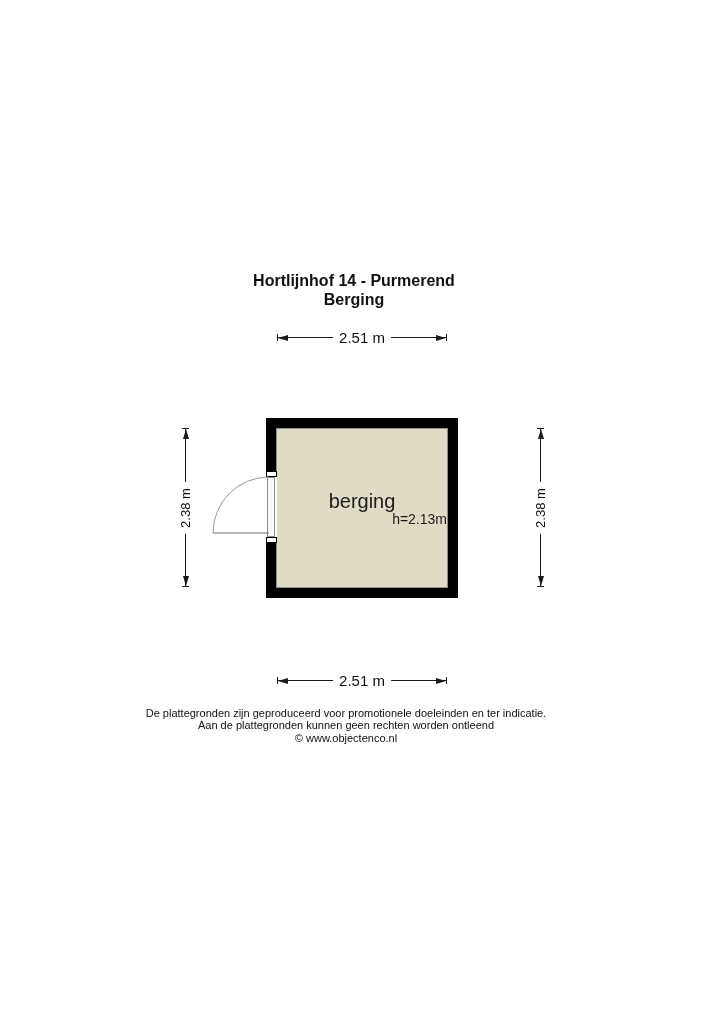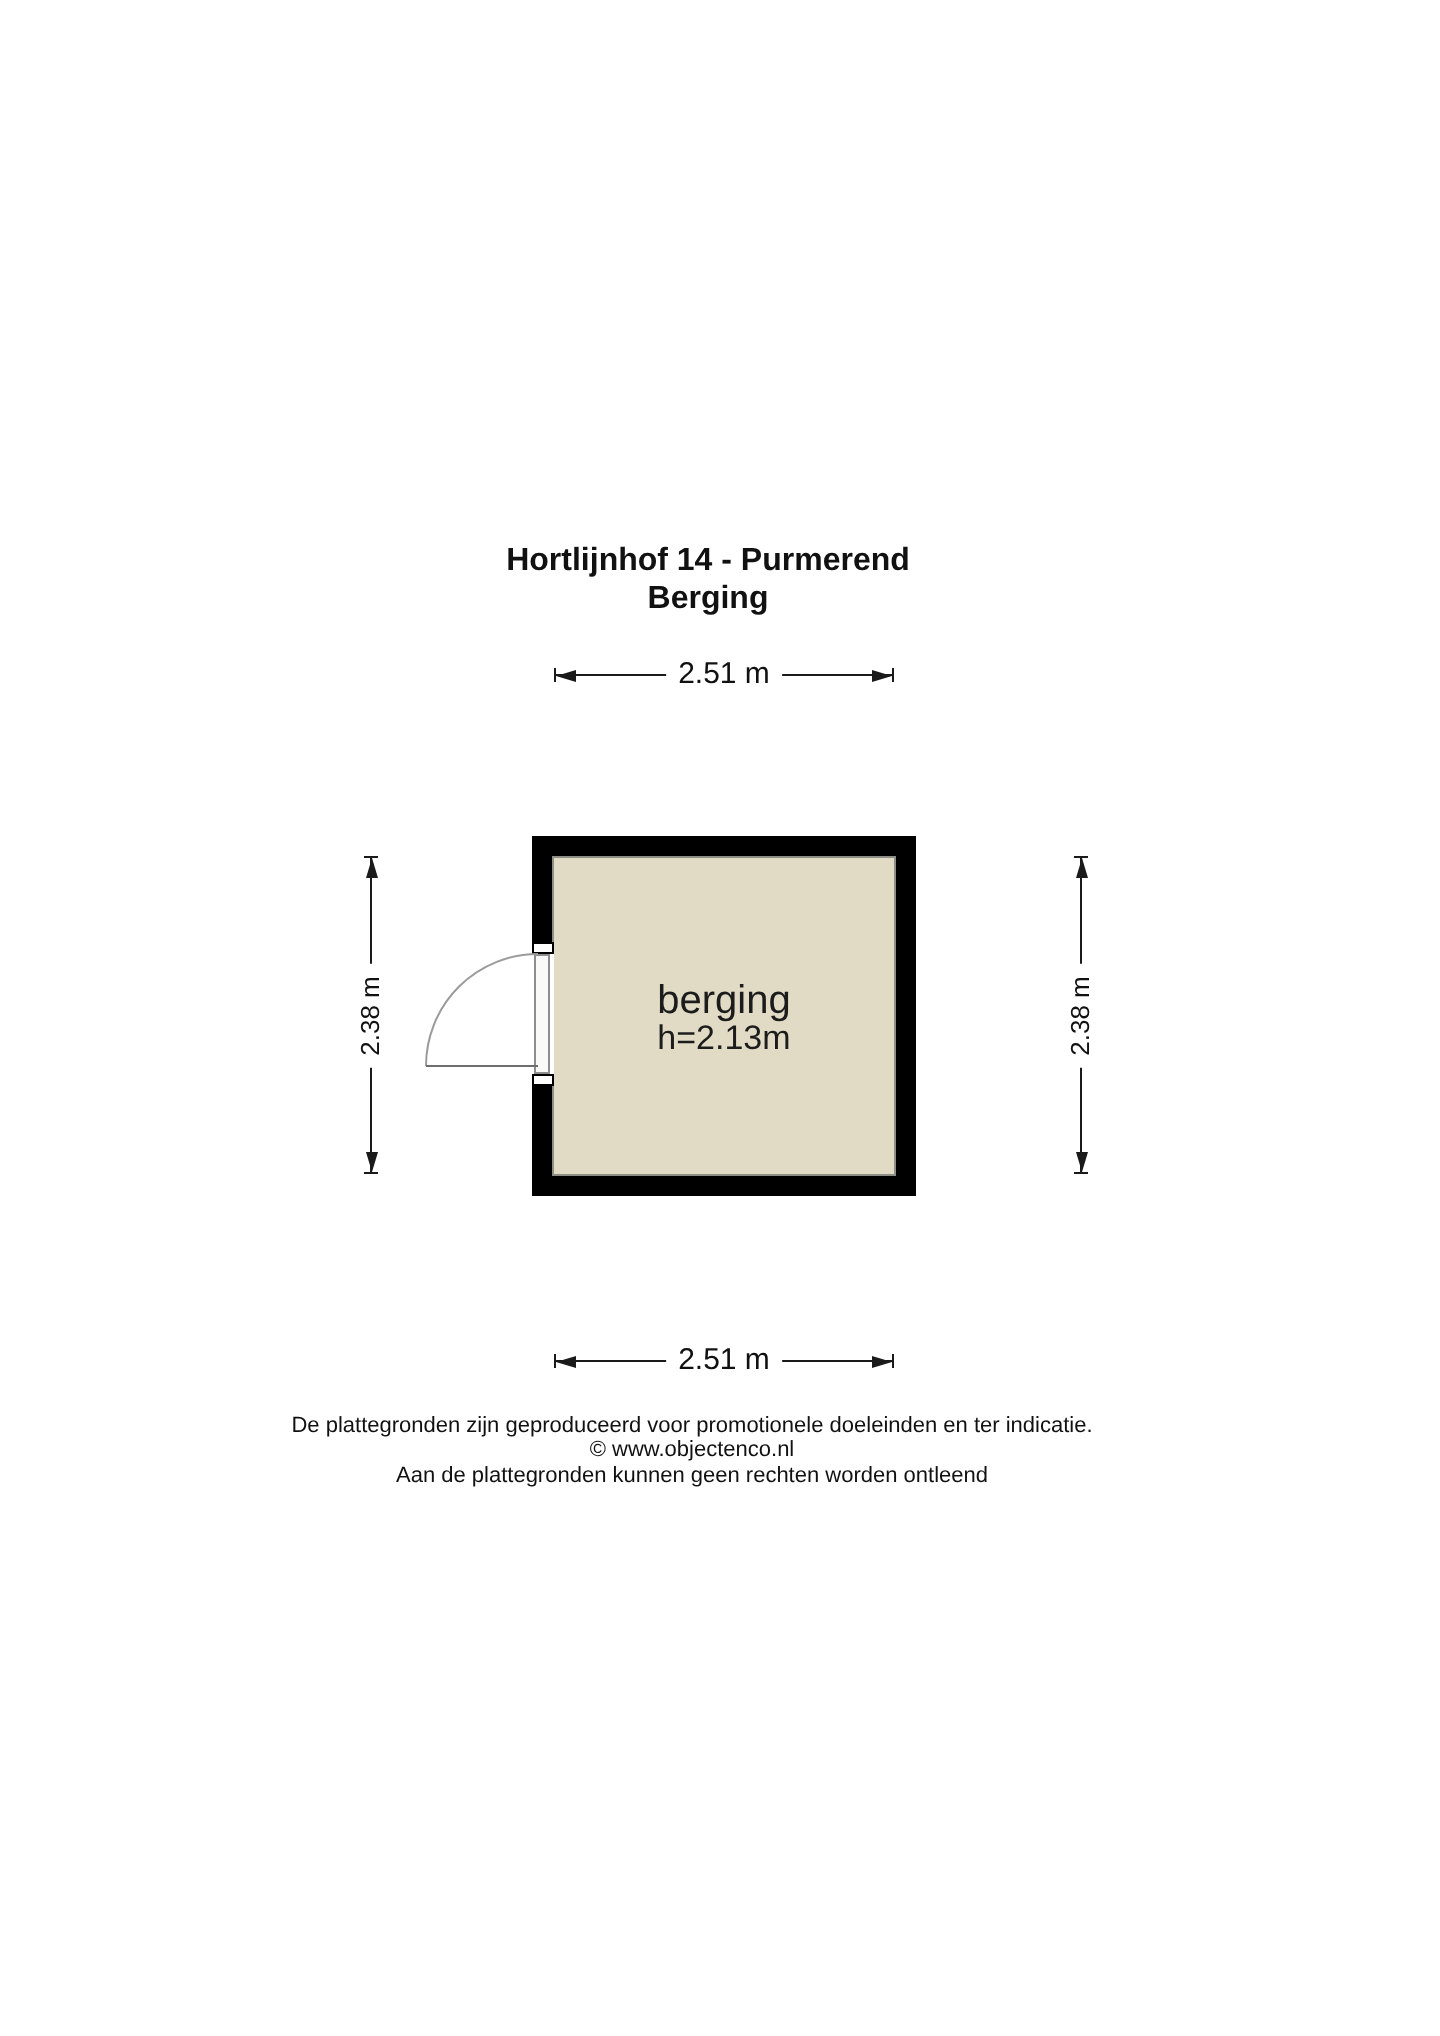--- a/index.html
+++ b/index.html
@@ -41,21 +41,21 @@
     position:absolute;left:10px;top:10px;right:10px;bottom:10px;
     background:var(--fill);
     border:1px solid var(--outline);
     box-sizing:border-box;
   }
   .room-label-wrap{
     position:absolute;left:0;right:0;top:50%;transform:translateY(-50%);
     text-align:center;
   }
   .room-name{font-size:20px;line-height:22px;color:#1c1c1c;}
-  .room-h{font-size:17px;line-height:15px;color:#1c1c1c;}
+  .room-h{font-size:14px;line-height:15px;color:#1c1c1c;text-align:right;}
 
   
   .door-opening{
     position:absolute;left:266px;top:471px;width:11px;height:72px;
     background:#ffffff;
   }
   .door-block{
     position:absolute;left:266px;width:11px;height:6px;
     background:#ffffff;border:1px solid #000;box-sizing:border-box;
   }
@@ -164,17 +164,17 @@
     <span class="line"></span>
     <span class="tick l"></span>
     <span class="tick r"></span>
     <span class="ah left"></span>
     <span class="ah right"></span>
     <span class="lbl">2.51 m</span>
   </div>
 
   <div class="footer">
     <div>De plattegronden zijn geproduceerd voor promotionele doeleinden en ter indicatie.</div>
+    <div>Aan de plattegronden kunnen geen rechten worden ontleend</div>
     <div>© www.objectenco.nl</div>
-    <div>Aan de plattegronden kunnen geen rechten worden ontleend</div>
   </div>
 
 </div>
 
 </body></html>

